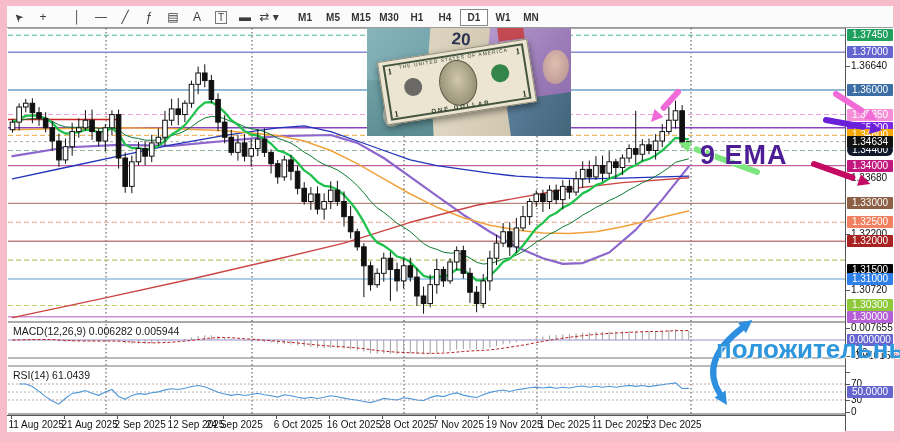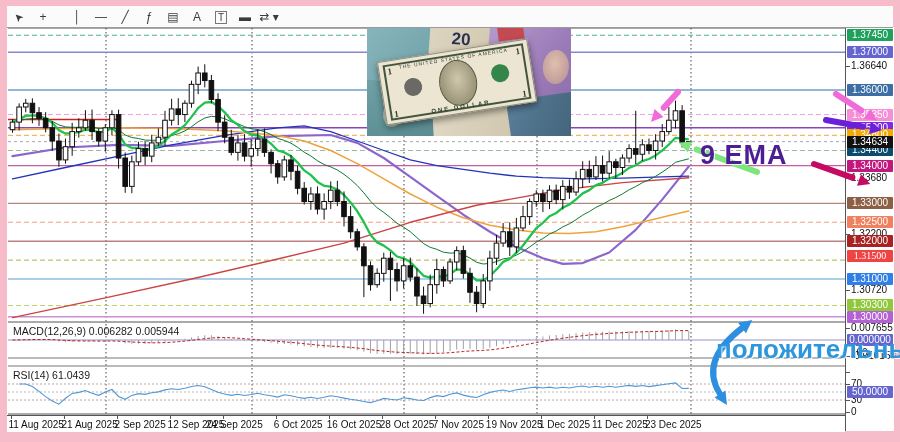--- a/index.html
+++ b/index.html
@@ -461,20 +461,21 @@
           <span class="g">▤</span>
         </span><span class="tool">
           <span class="g">A</span>
         </span><span class="tool boxed">
           <span class="g">T</span>
         </span><span class="tool">
           <span class="g">▬</span>
         </span><span class="tool">
           <span class="g">⇄ ▾</span>
         </span><span class="tsep"></span></span>
+    <span id="tf-host"><span class="tf">M1</span><span class="tf">M5</span><span class="tf">M15</span><span class="tf">M30</span><span class="tf">H1</span><span class="tf">H4</span><span class="tf active">D1</span><span class="tf">W1</span><span class="tf">MN</span></span>
   </div>
 
   <div class="panel-label" style="left:13px;top:325px;">MACD(12,26,9) 0.006282 0.005944</div>
   <div class="panel-label" style="left:13px;top:369px;">RSI(14) 61.0439</div>
 
   <div class="inset">
     <div class="n-tl"></div>
     <div class="n-20">
         <span>20</span>
       </div>
@@ -509,26 +510,26 @@
       <div class="tickmark" style="top: 206.64px;"></div>
       <div class="tick" style="top: 200.64px;">1.32200</div>
       <div class="tickmark" style="top: 262.584px;"></div>
       <div class="tick" style="top: 256.584px;">1.30720</div>
       <div class="badge" style="top: 2.19px; background: rgb(31, 161, 93);">1.37450</div>
       <div class="badge" style="top: 19.2px; background: rgb(101, 101, 207);">1.37000</div>
       <div class="badge" style="top: 57px; background: rgb(60, 110, 165);">1.36000</div>
       <div class="badge" style="top: 81.57px; background: rgb(245, 143, 215);">1.35350</div>
       <div class="badge" style="top: 94.8px; background: rgb(125, 42, 232);">1.35000</div>
       <div class="badge" style="top: 102.36px; background: rgb(245, 168, 0);">1.34800</div>
-      <div class="badge" style="top: 117.48px; background: #0c4a6e;">1.34400</div>
+      <div class="badge" style="top: 117.48px; background: #0f172a; border-radius: 6px;">1.34400</div>
       <div class="badge" style="top: 132.6px; background: rgb(194, 24, 125);">1.34000</div>
       <div class="badge" style="top: 170.4px; background: rgb(141, 96, 70);">1.33000</div>
       <div class="badge" style="top: 189.3px; background: rgb(240, 128, 96);">1.32500</div>
       <div class="badge" style="top: 208.2px; background: rgb(168, 34, 34);">1.32000</div>
-      <div class="badge" style="top: 223px; background: #ef4444; font-family: Liberation Serif, serif;">1.31500</div>
+      <div class="badge" style="top: 237px; background: #000000;">1.31500</div>
       <div class="badge" style="top: 246px; background: rgb(47, 127, 232);">1.31000</div>
       <div class="badge" style="top: 272.46px; background: rgb(143, 201, 58);">1.30300</div>
       <div class="badge" style="top: 283.8px; background: rgb(180, 95, 214);">1.30000</div>
       <div class="badge" style="top: 108.635px; background: rgb(17, 17, 17);">1.34634</div>
       <div class="tickmark" style="top: 300.905px;"></div>
       <div class="tick" style="top: 294.905px;">0.007655</div>
       <div class="tickmark" style="top: 329.05px;"></div>
       <div class="tick" style="top: 323.05px;">-0.010158</div>
       <div class="badge" style="top: 307px; background: rgb(101, 101, 207);">0.000000</div>
       <div class="tickmark" style="top: 345px;"></div>

